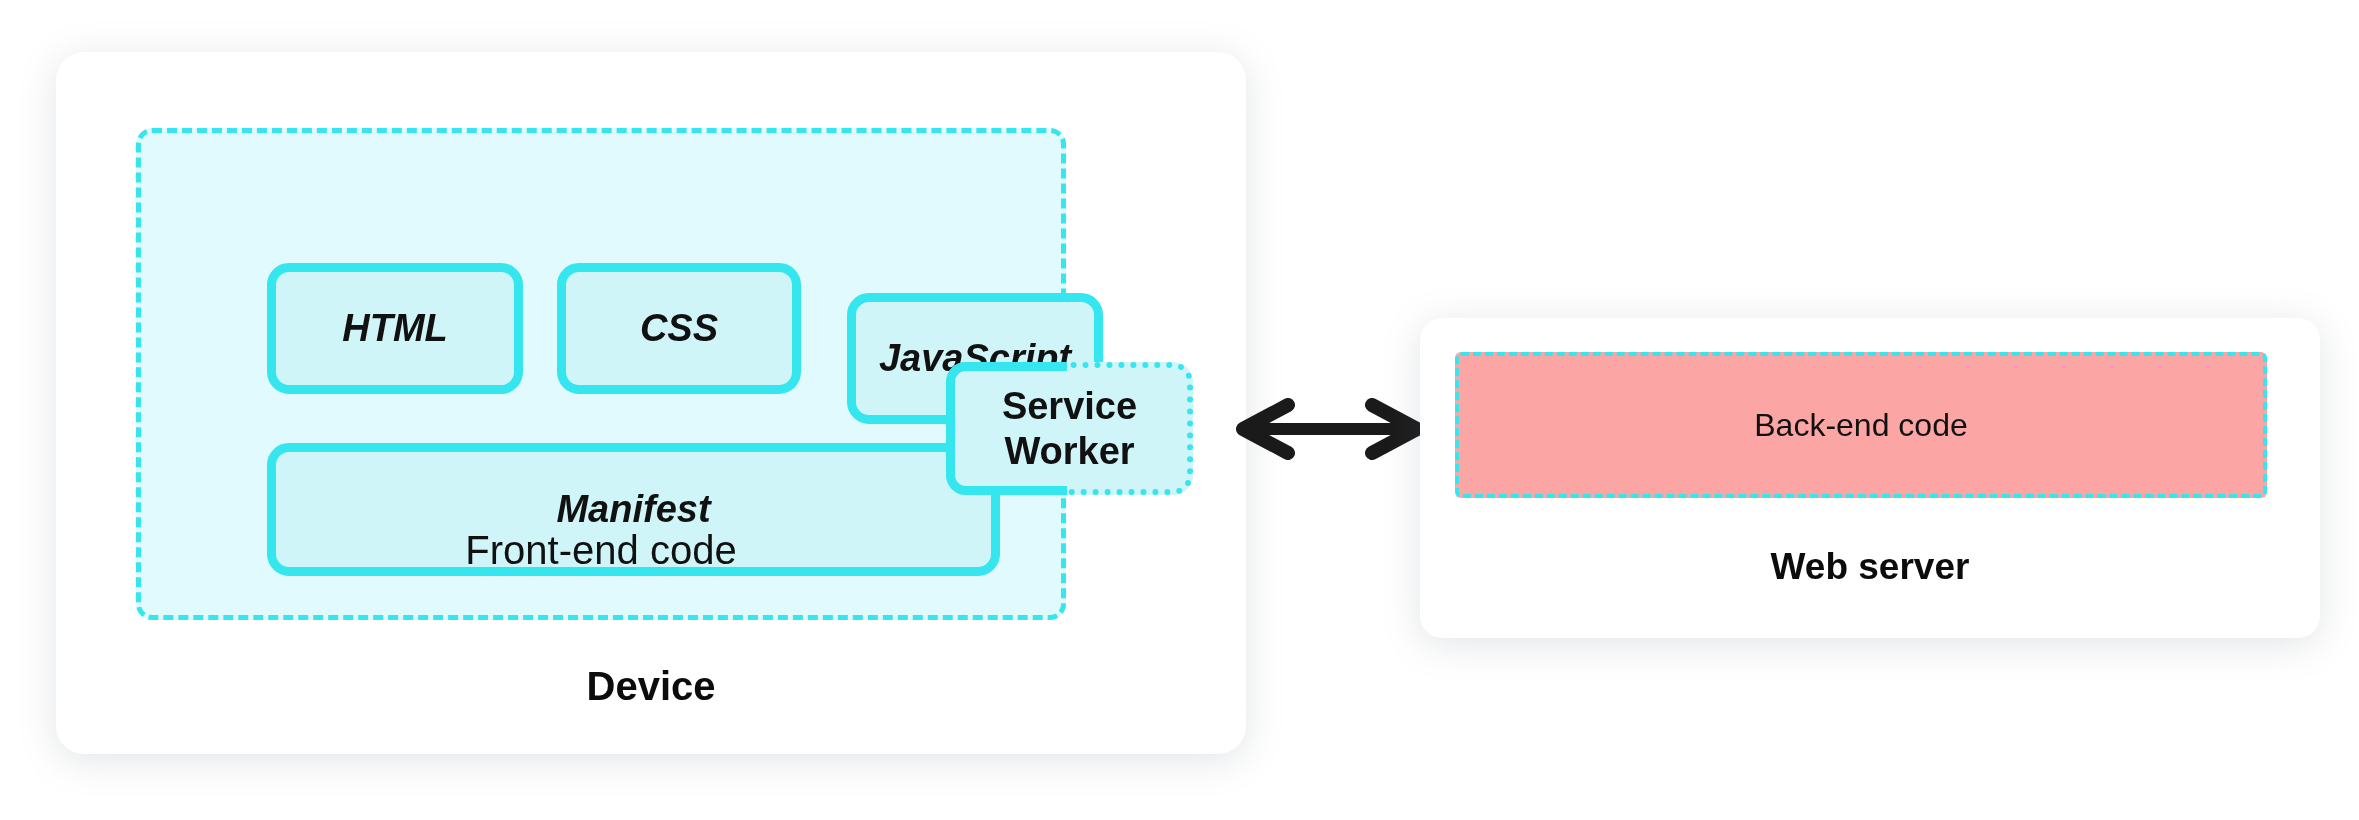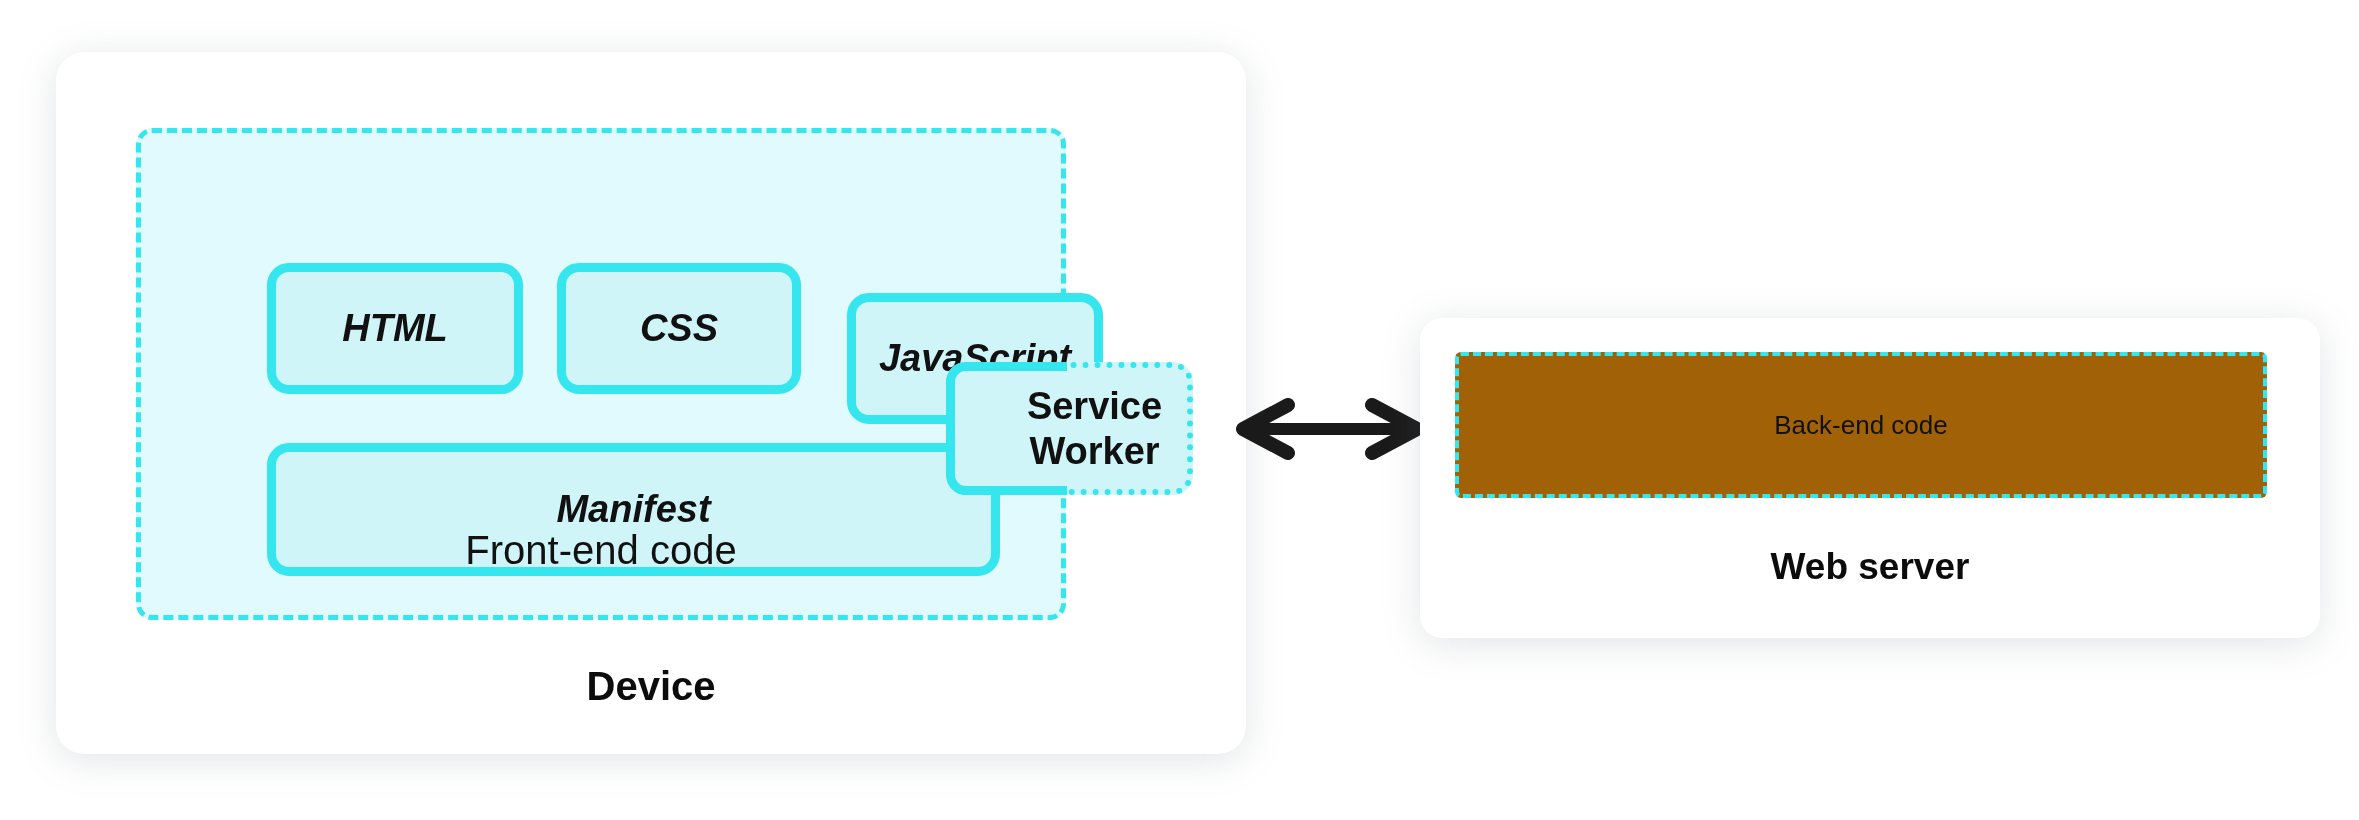--- a/index.html
+++ b/index.html
@@ -80,21 +80,20 @@
     width: 100%; height: 100%;
     display: flex;
     align-items: center;
     justify-content: center;
     text-align: center;
     font-weight: bold;
     font-size: 38px;
     line-height: 1.18;
     padding: 0 18px;
     box-sizing: border-box;
-    margin-left: 25px;
   }
 
   .group-caption {
     position: absolute;
     left: 0; bottom: 42px;
     width: 100%;
     text-align: center;
     font-size: 40px;
     font-weight: normal;
     color: #111111;
@@ -107,28 +106,28 @@
     font-weight: bold;
     color: #0c0c0c;
   }
   .device-caption { top: 612px; font-size: 40px; }
   .server-caption { top: 228px; font-size: 37px; }
 
   .backend-box {
     position: absolute;
     left: 35px; top: 34px;
     width: 812px; height: 146px;
-    background: #a16207;
+    background: #fca5a5;
     border: 4px dashed #35e6ee;
     border-radius: 6px;
     box-sizing: border-box;
     display: flex;
     align-items: center;
     justify-content: center;
-    font-size: 26px;
+    font-size: 32px;
     color: #111111;
   }
 
   .arrow-wrap {
     position: absolute;
     left: 1222px; top: 398px;
     width: 216px; height: 62px;
   }
   .arrow-wrap svg { display: block; width: 100%; height: 100%; }
 </style>

